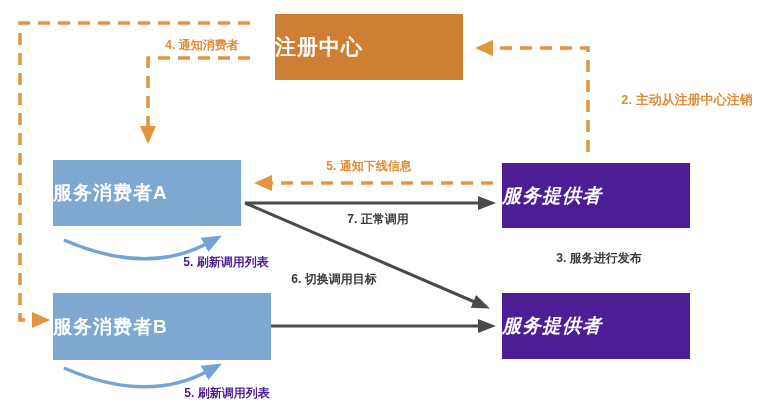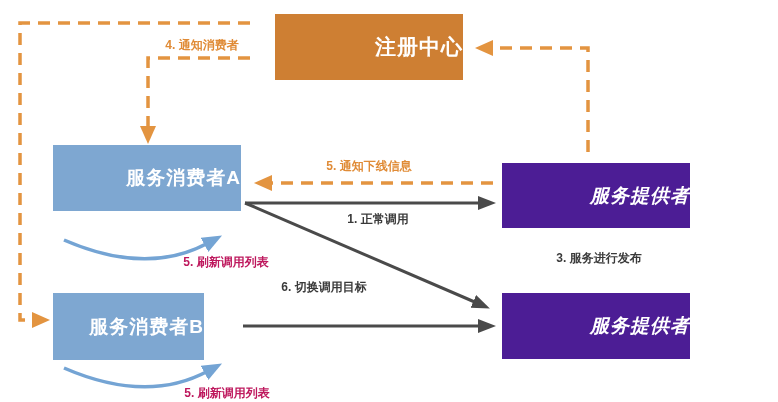--- a/index.html
+++ b/index.html
@@ -19,59 +19,59 @@
     position: absolute;
     left: 0;
     top: 0;
     width: 778px;
     height: 402px;
   }
   .node {
     position: absolute;
     display: flex;
     align-items: center;
-    justify-content: flex-end;
+    justify-content: flex-start;
     color: #ffffff;
     font-weight: bold;
     letter-spacing: 1px;
   }
   .node-registry {
     left: 275px; top: 14px; width: 188px; height: 66px;
     background: #ce7f33;
     font-size: 21px;
   }
   .node-consumer {
     background: #7ea7d1;
     font-size: 19px;
   }
-  .node-consumer-a { left: 53px; top: 145px; width: 188px; height: 66px; }
-  .node-consumer-b { left: 53px; top: 293px; width: 151px; height: 67px; }
+  .node-consumer-a { left: 53px; top: 160px; width: 188px; height: 66px; }
+  .node-consumer-b { left: 53px; top: 293px; width: 218px; height: 67px; }
   .node-provider {
     background: #4c1d95;
     font-size: 19px;
     font-style: italic;
   }
   .node-provider-1 { left: 502px; top: 163px; width: 188px; height: 65px; }
   .node-provider-2 { left: 502px; top: 293px; width: 188px; height: 66px; }
   .edge-label {
     position: absolute;
     transform: translate(-50%, -50%);
     font-weight: bold;
     font-size: 12px;
     white-space: nowrap;
   }
   .lbl-orange { color: #e08b36; }
   .lbl-dark   { color: #3a3a3a; }
-  .lbl-blue   { color: #be185d; }
+  .lbl-blue   { color: #4c1d95; }
   .lbl-notify-consumers  { left: 202px; top: 45px;  }
   .lbl-deregister        { left: 687px; top: 100px; font-size: 13px; }
   .lbl-notify-offline    { left: 369px; top: 166px; }
   .lbl-normal-call       { left: 378px; top: 219px; }
   .lbl-publish           { left: 599px; top: 241px; margin-top: 17px; }
-  .lbl-switch-target     { left: 324px; top: 279px; margin-top: 8px; }
+  .lbl-switch-target     { left: 334px; top: 279px; }
   .lbl-refresh-a         { left: 226px; top: 262px; }
   .lbl-refresh-b         { left: 227px; top: 393px; }
 </style>
 </head>
 <body>
 
 <div class="canvas">
 
   <svg class="svg-layer" viewBox="0 0 778 402" xmlns="http://www.w3.org/2000/svg">
     <defs>
@@ -120,24 +120,25 @@
   <div class="node node-provider node-provider-1">
     <span>服务提供者</span>
   </div>
 
   <div class="node node-provider node-provider-2">
     <span>服务提供者</span>
   </div>
 
   <div class="edge-label lbl-orange lbl-notify-consumers">4. 通知消费者</div>
 
+  <div class="edge-label lbl-orange lbl-deregister">2. 主动从注册中心注销</div>
 
   <div class="edge-label lbl-orange lbl-notify-offline">5. 通知下线信息</div>
 
-  <div class="edge-label lbl-dark lbl-normal-call">1. 正常调用</div>
+  <div class="edge-label lbl-dark lbl-normal-call">7. 正常调用</div>
 
   <div class="edge-label lbl-dark lbl-publish">3. 服务进行发布</div>
 
   <div class="edge-label lbl-dark lbl-switch-target">6. 切换调用目标</div>
 
   <div class="edge-label lbl-blue lbl-refresh-a">5. 刷新调用列表</div>
 
   <div class="edge-label lbl-blue lbl-refresh-b">5. 刷新调用列表</div>
 
 </div>

